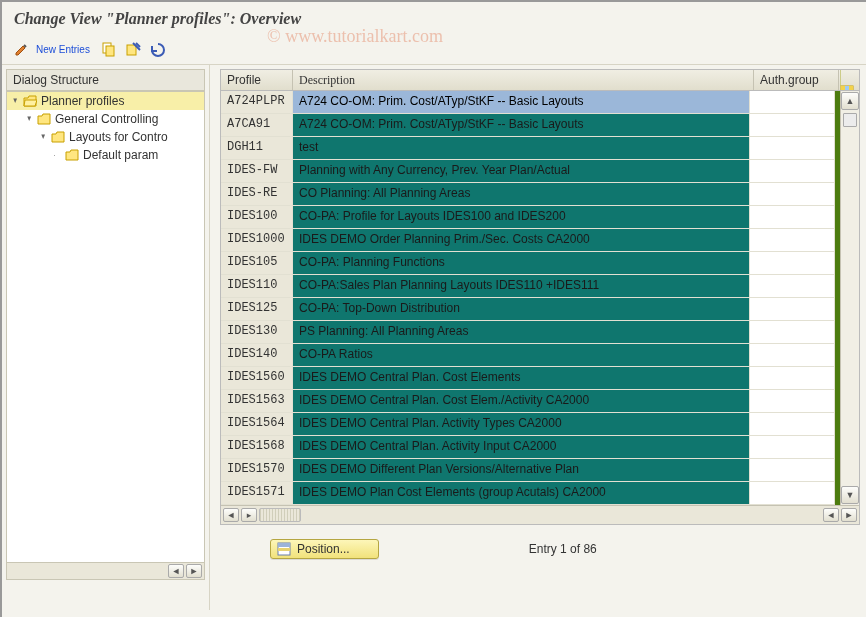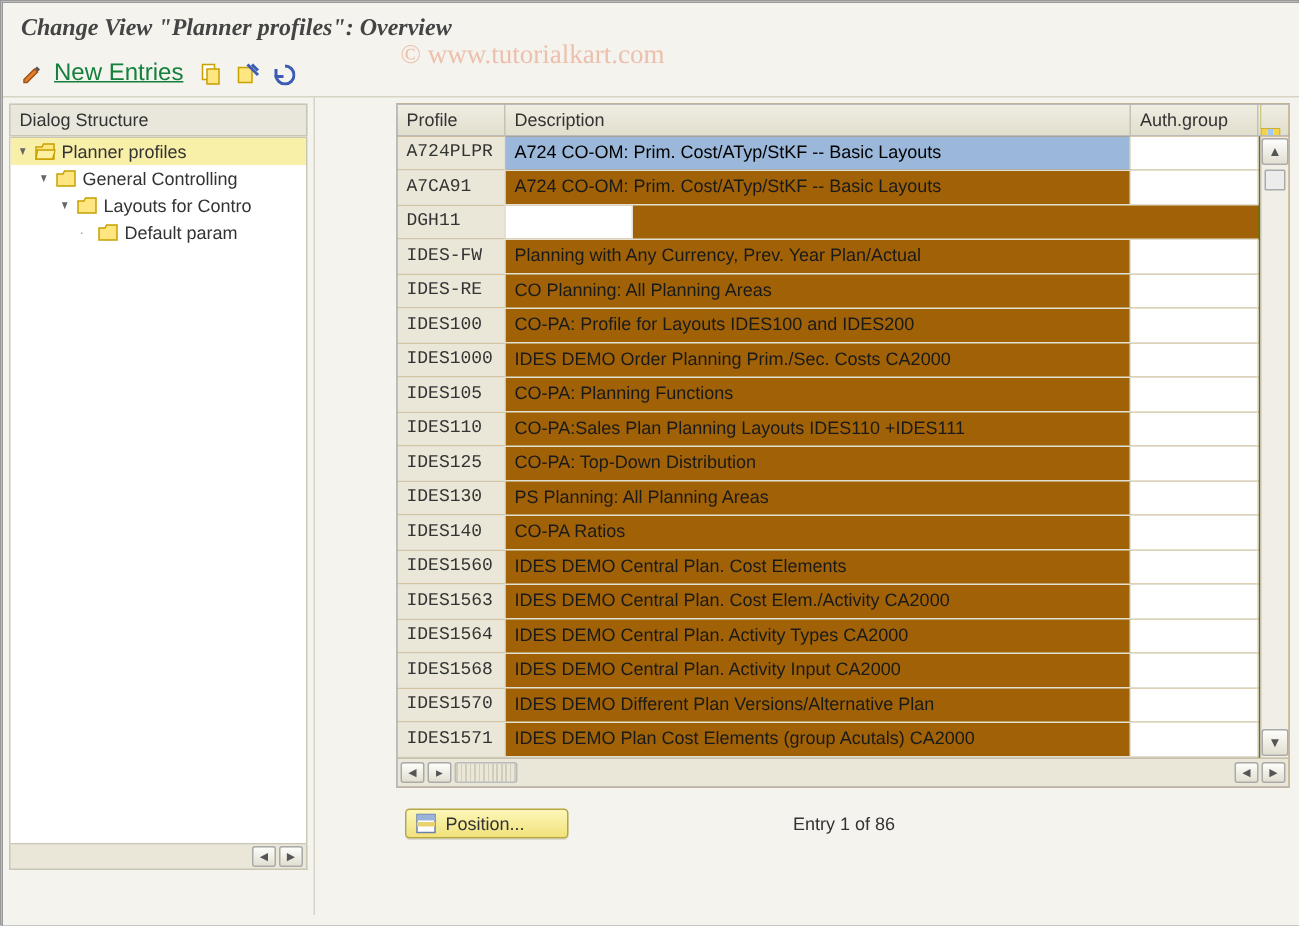--- a/index.html
+++ b/index.html
@@ -41,25 +41,24 @@
     pointer-events: none;
   }
   .icon-btn {
     display: inline-flex;
     align-items: center;
     justify-content: center;
     width: 18px; height: 18px;
     cursor: pointer;
   }
   .new-entries {
-    font-size: 16px;
-    color: #15803d;
+    font-size: 10px;
+    color: #1d4ed8;
     cursor: pointer;
     margin-right: 4px;
-    text-decoration: underline;
   }
   
   .body {
     display: flex;
     height: calc(100% - 70px);
     position: relative;
   }
   .left {
     width: 208px;
     flex: 0 0 208px;
@@ -141,54 +140,53 @@
   }
   
   .right {
     flex: 1;
     padding: 4px 6px 0 10px;
     position: relative;
   }
   .grid {
     border: 1px solid #bbb;
     position: relative;
-    background: #a16207;
-    margin-left: 44px;
+    background: #0f766e;
   }
   .grid-head {
     display: flex;
     background: linear-gradient(#f0eee3,#e1decd);
     border-bottom: 1px solid #bbb;
     height: 20px;
   }
   .col {
     border-right: 1px solid #c5c2b2;
     padding: 3px 6px;
     font-size: 12px;
     color: #333;
     box-sizing: border-box;
     overflow: hidden;
     white-space: nowrap;
   }
   .col.profile { width: 72px;  flex:0 0 72px;}
-  .col.desc     { flex: 1; }
+  .col.desc     { flex: 1; font-family: Liberation Serif, serif; }
   .col.auth     { width: 85px; flex:0 0 85px; }
   .col.corner   { width: 20px; flex:0 0 20px; border-right:none; padding:1px; }
   .cfg-icon {
     width: 16px; height: 16px;
     background: #fff;
     border: 1px solid #cc8;
   }
   .cfg-icon svg { display:block;}
   .grid-body {
     display: flex;
   }
   .rows {
     flex: 1;
-    border-right: 1px solid #4d7c0f;
+    border-right: 5px solid #4d7c0f;
   }
   .row {
     display: flex;
     height: 22px;
     border-bottom: 1px solid #e2e0d2;
   }
   .cell {
     box-sizing: border-box;
     padding: 3px 6px;
     font-size: 12px;
@@ -395,20 +393,21 @@
               <div class="cell desc">A724 CO-OM: Prim. Cost/ATyp/StKF -- Basic Layouts</div>
               <div class="cell auth"></div>
             </div>
             <div class="row">
               <div class="cell profile">A7CA91</div>
               <div class="cell desc">A724 CO-OM: Prim. Cost/ATyp/StKF -- Basic Layouts</div>
               <div class="cell auth"></div>
             </div>
             <div class="row">
               <div class="cell profile">DGH11</div>
+              <div class="cell desc">test</div>
               <div class="cell auth"></div>
             </div>
             <div class="row">
               <div class="cell profile">IDES-FW</div>
               <div class="cell desc">Planning with Any Currency, Prev. Year Plan/Actual</div>
               <div class="cell auth"></div>
             </div>
             <div class="row">
               <div class="cell profile">IDES-RE</div>
               <div class="cell desc">CO Planning: All Planning Areas</div>

